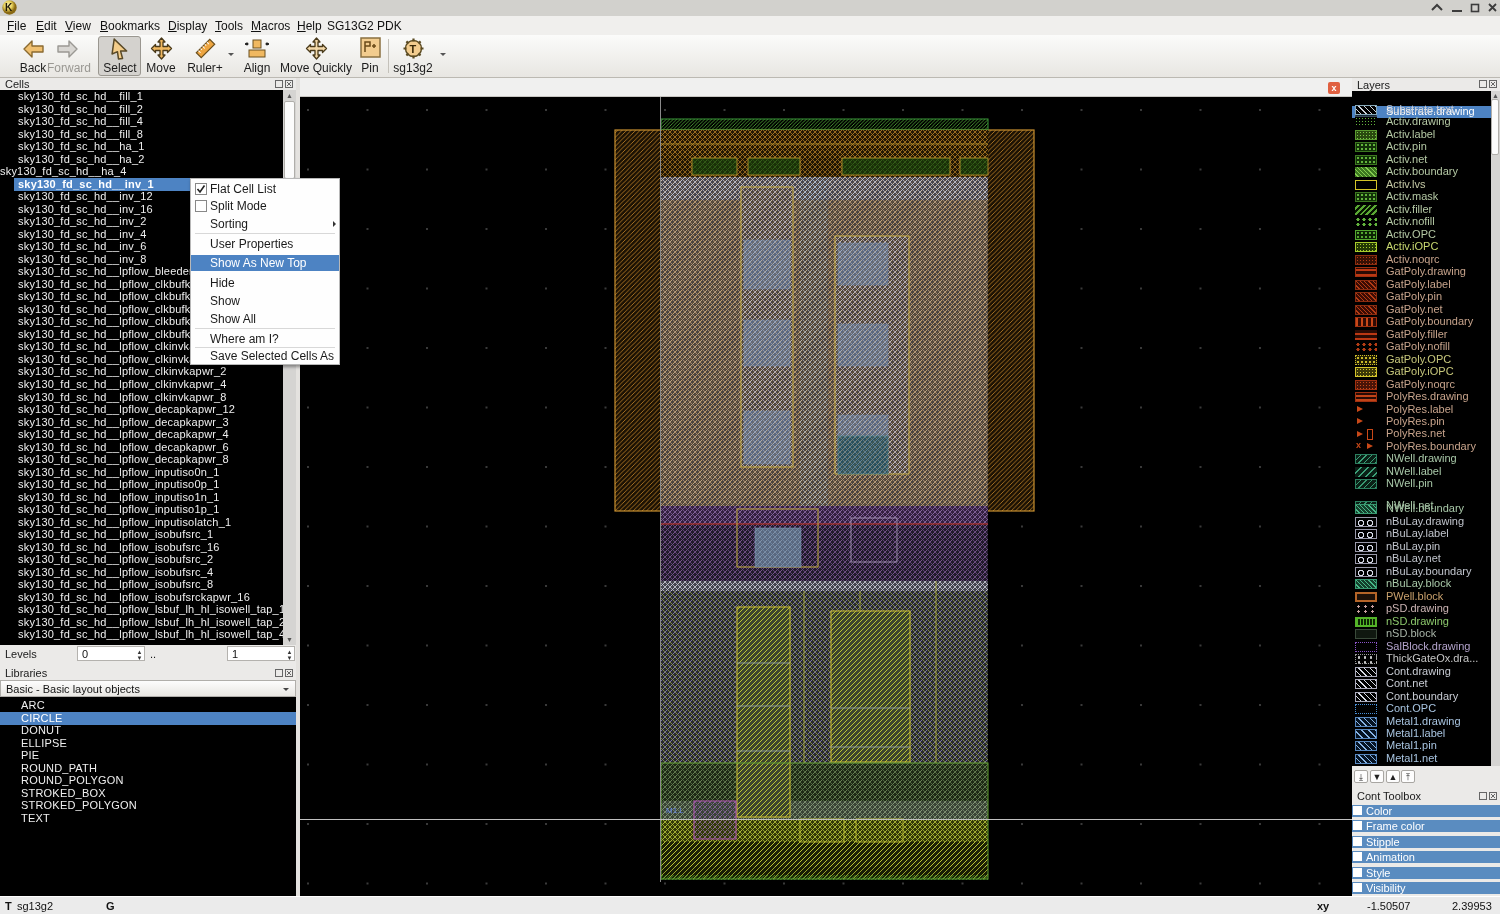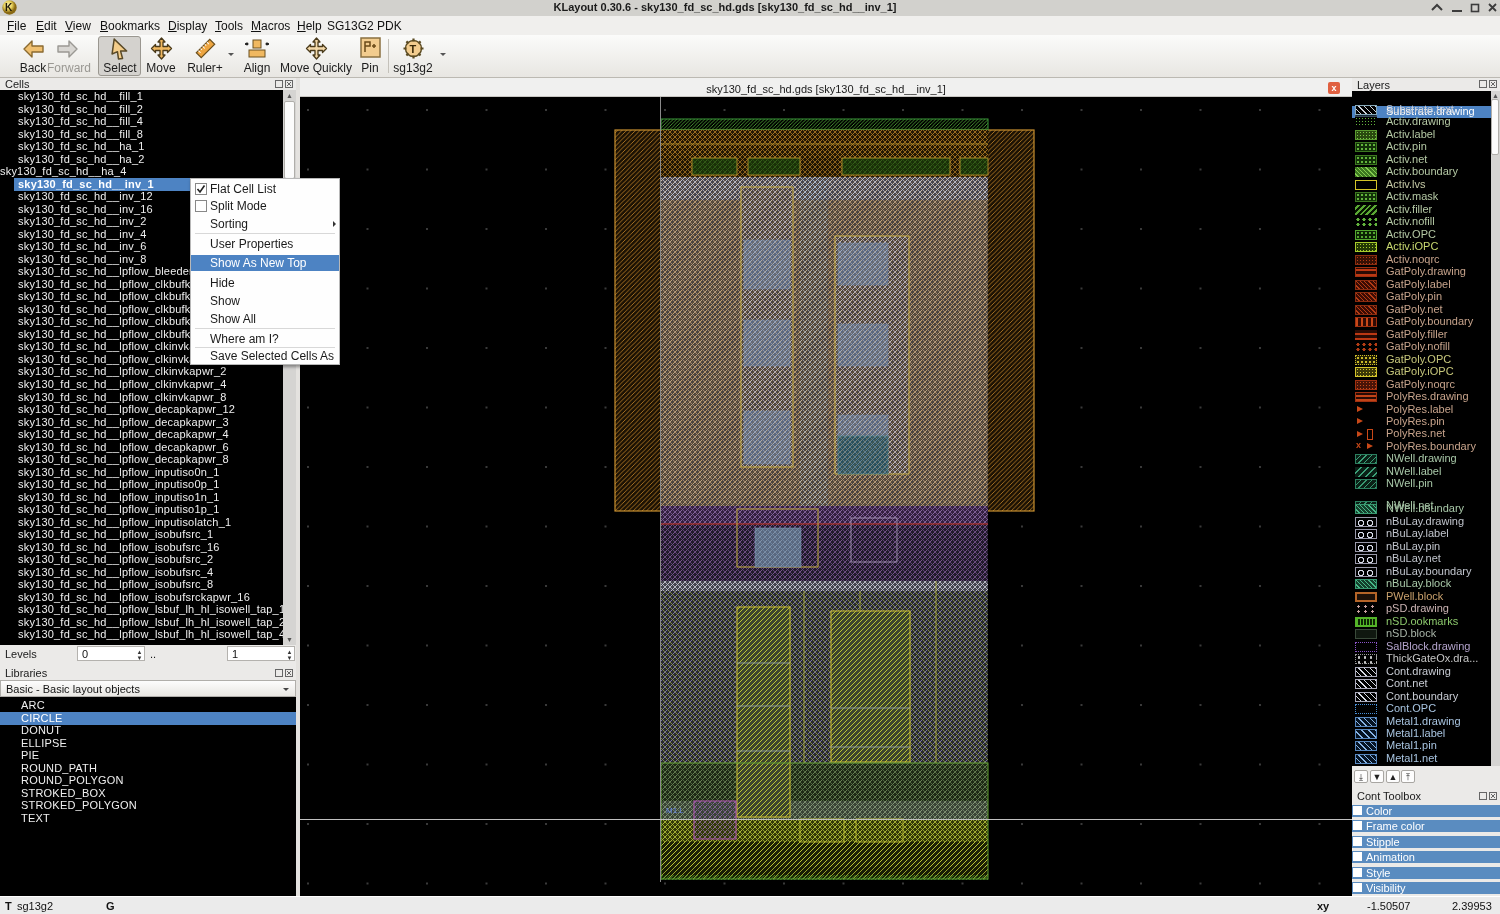--- a/index.html
+++ b/index.html
@@ -101,21 +101,20 @@
       <defs>
         <radialGradient id="kg" cx="40%" cy="35%">
           <stop offset="0%" stop-color="#fdf6c0"></stop>
           <stop offset="55%" stop-color="#e8d25c"></stop>
           <stop offset="100%" stop-color="#8a6a14"></stop>
         </radialGradient>
       </defs>
       <circle cx="7.5" cy="7.5" r="7.2" fill="url(#kg)"></circle>
       <text x="3" y="11" font-size="10" font-weight="bold" fill="#221a08">K</text>
     </svg>
-<div id="title-text">KLayout 0.30.6 - sky130_fd_sc_hd.gds [sky130_fd_sc_hd__inv_1]</div>
 <svg class="abs" style="left:1428px;top:0" width="75" height="16">
       <path d="M4,10 L9,5 L14,10" stroke="#3c3c3c" stroke-width="2" fill="none"></path>
       <rect x="24" y="10" width="10" height="2" fill="#3c3c3c"></rect>
       <rect x="43.5" y="4.5" width="7" height="7" fill="none" stroke="#3c3c3c" stroke-width="1.6"></rect>
       <path d="M61,4 L68,11 M68,4 L61,11" stroke="#3c3c3c" stroke-width="1.8"></path>
     </svg>
 </div>
 <div id="menubar">
 <div class="mi" style="left:7px"><u>F</u>ile</div>
 <div class="mi" style="left:36px"><u>E</u>dit</div>
@@ -264,21 +263,20 @@
 <div class="row" style="top:27.0px;padding-left:21px;">DONUT</div>
 <div class="row" style="top:39.6px;padding-left:21px;">ELLIPSE</div>
 <div class="row" style="top:52.1px;padding-left:21px;">PIE</div>
 <div class="row" style="top:64.6px;padding-left:21px;">ROUND_PATH</div>
 <div class="row" style="top:77.1px;padding-left:21px;">ROUND_POLYGON</div>
 <div class="row" style="top:89.6px;padding-left:21px;">STROKED_BOX</div>
 <div class="row" style="top:102.2px;padding-left:21px;">STROKED_POLYGON</div>
 <div class="row" style="top:114.7px;padding-left:21px;">TEXT</div>
 </div>
 <div class="abs" style="left:300px;top:78px;width:1052px;height:19px;background:#f0f0ef;border-bottom:1px solid #c8c6c2">
-    <div class="abs" style="left:0;top:5px;width:100%;text-align:center;font-size:11px;color:#1a1a1a">sky130_fd_sc_hd.gds [sky130_fd_sc_hd__inv_1]</div>
     <div class="abs" style="right:12px;top:4px;width:12px;height:12px;background:#e06040;border-radius:2px;color:#fff;font-size:9px;font-weight:bold;text-align:center;line-height:12px">x</div>
   </div>
 <svg class="abs" style="left:300px;top:97px" width="1052" height="799" viewBox="0 0 1052 799">
     <defs>
       <pattern id="dots" width="59.5" height="59.5" patternUnits="userSpaceOnUse" x="7" y="12">
         <rect x="0" y="0" width="2" height="2" fill="#3a3a3a"></rect>
       </pattern>
       <pattern id="nwell" width="4.5" height="4.5" patternUnits="userSpaceOnUse">
         <path d="M-1,1 L1,-1 M0,4.5 L4.5,0 M3.5,5.5 L5.5,3.5" stroke="#c28428" stroke-width="0.8" fill="none"></path>
       </pattern>
@@ -615,21 +613,21 @@
 <div class="lrow" style="top:499.70px;">
       <div class="sw sw-pwb"></div>
       <div class="lt" style="color:#c8a06c">PWell.block</div>
     </div>
 <div class="lrow" style="top:512.18px;">
       <div class="sw sw-psd"></div>
       <div class="lt" style="color:#ccb4b4">pSD.drawing</div>
     </div>
 <div class="lrow" style="top:524.66px;">
       <div class="sw sw-nsd"></div>
-      <div class="lt" style="color:#8cc86c">nSD.ookmarks</div>
+      <div class="lt" style="color:#8cc86c">nSD.drawing</div>
     </div>
 <div class="lrow" style="top:537.14px;">
       <div class="sw sw-nsdb"></div>
       <div class="lt" style="color:#a8b4a8">nSD.block</div>
     </div>
 <div class="lrow" style="top:549.62px;">
       <div class="sw sw-sal"></div>
       <div class="lt" style="color:#b4a4cc">SalBlock.drawing</div>
     </div>
 <div class="lrow" style="top:562.10px;">

